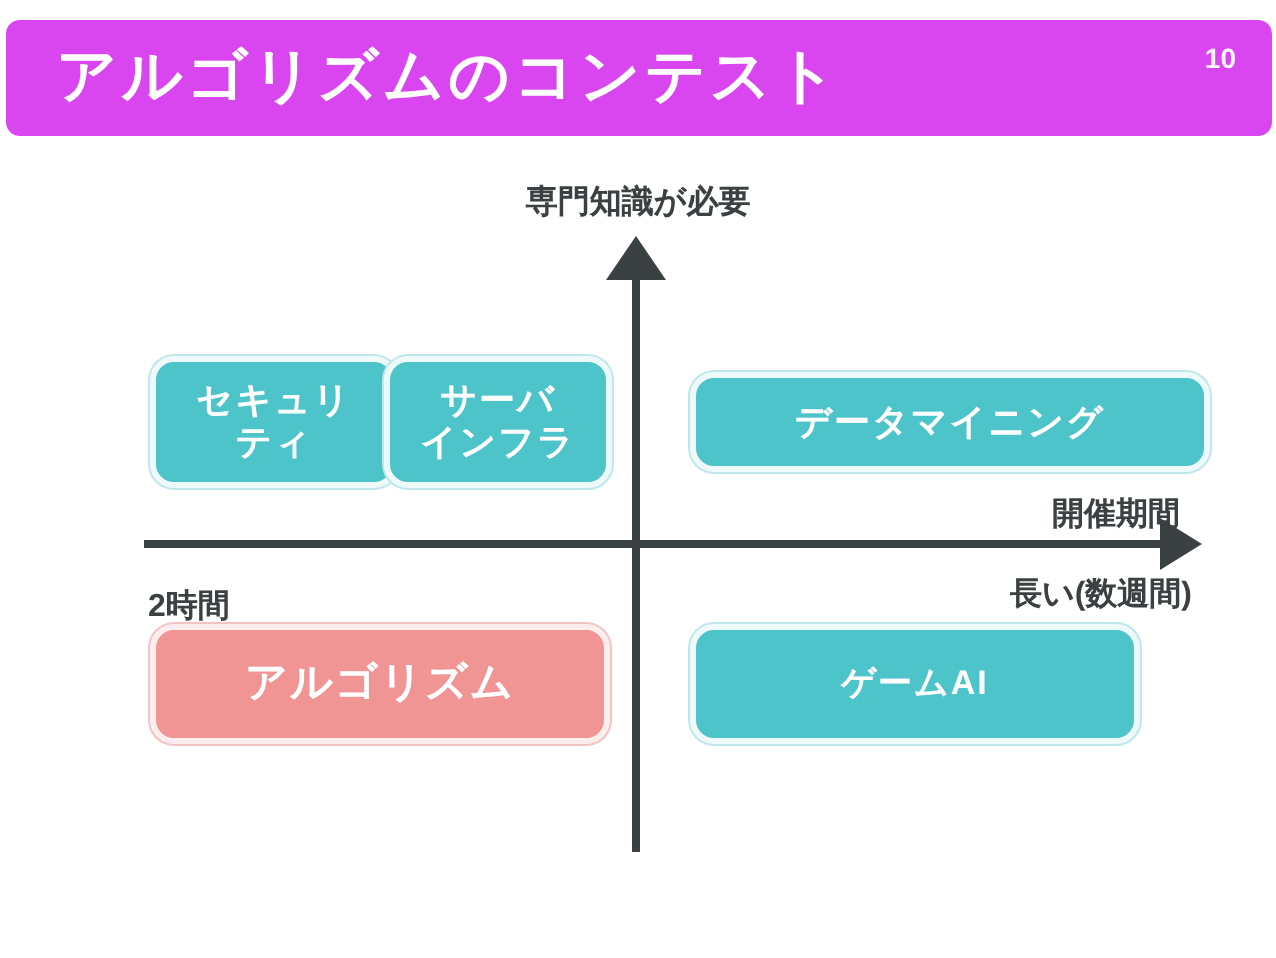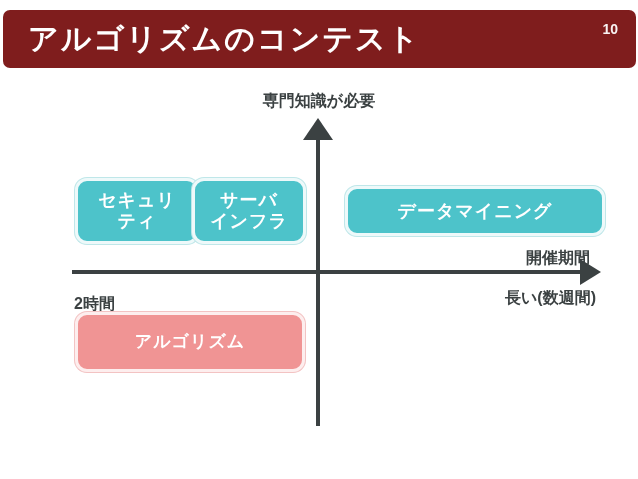--- a/index.html
+++ b/index.html
@@ -12,21 +12,21 @@
   }
   #slide{
     position:absolute;left:0;top:0;width:638px;height:479px;
     background:#ffffff;
   }
 
   
   .title-banner{
     position:absolute;
     left:3px;top:10px;width:633px;height:58px;
-    background:#7f1d1d;
+    background:#d946ef;
     border-radius:7px;
     box-sizing:border-box;
   }
   .title-text{
     position:absolute;
     left:25px;top:50%;
     transform:translateY(-50%);
     color:#ffffff;
     font-size:30px;
     font-weight:700;
@@ -119,21 +119,21 @@
 
   #box-security      { left:75px;  top:178px; width:124px; height:66px; }
   #box-server        { left:192px; top:178px; width:114px; height:66px; }
   #box-datamining    { left:345px; top:186px; width:260px; height:50px;justify-content:center; }
   #box-algorithm     { left:75px;  top:312px; width:230px; height:60px; }
   #box-gameai        { left:345px; top:312px; width:225px; height:60px; }
 
   #box-security  .box-label,
   #box-server    .box-label { font-size:18px; }
   #box-datamining .box-label{ font-size:18px; }
-  #box-algorithm .box-label { font-size:17px; }
+  #box-algorithm .box-label { font-size:21px; }
   #box-gameai    .box-label { font-size:17px; }
 </style>
 </head>
 <body>
 
 <div id="slide">
 
   <div class="title-banner">
     <div class="title-text">アルゴリズムのコンテスト</div>
     <div class="page-number">10</div>
@@ -160,14 +160,17 @@
   </div>
 
   <div class="box box-teal" id="box-datamining">
     <span class="box-label">データマイニング</span>
   </div>
 
   <div class="box box-pink" id="box-algorithm">
     <span class="box-label">アルゴリズム</span>
   </div>
 
+  <div class="box box-teal" id="box-gameai">
+    <span class="box-label">ゲームAI</span>
+  </div>
 
 </div>
 
 </body></html>

